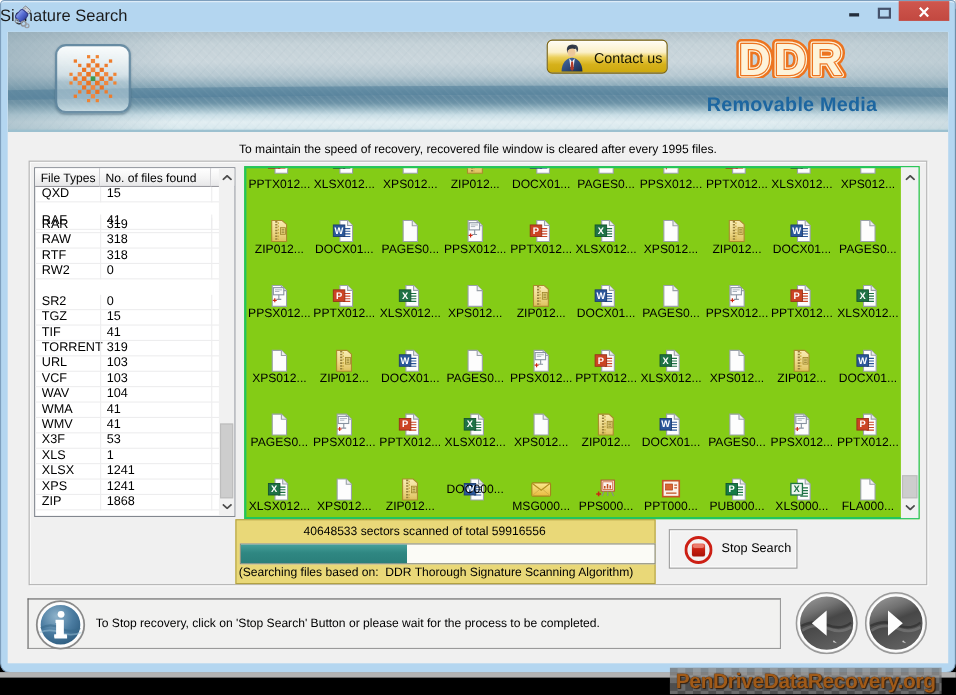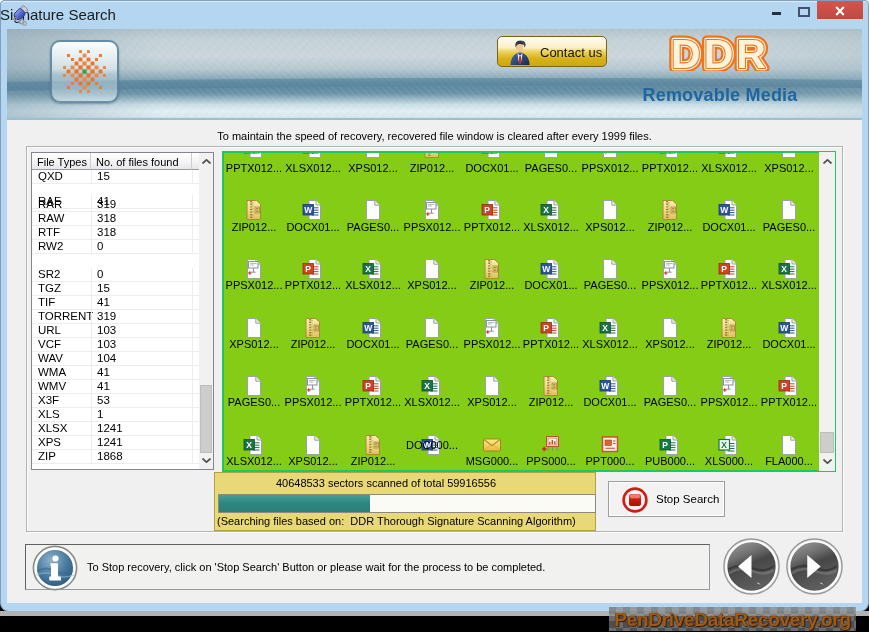--- a/index.html
+++ b/index.html
@@ -192,21 +192,21 @@
   </div>
 <div id="ddr" class="abs"><svg width="160" height="38" viewBox="0 0 160 38">
 <g font-family="Liberation Sans,sans-serif" font-size="41" font-weight="bold" text-anchor="middle">
 <text x="80" y="35" fill="none" stroke="#ec7420" stroke-width="9" stroke-linejoin="round" letter-spacing="3">DDR</text>
 <text x="80" y="35" fill="none" stroke="#fdf3da" stroke-width="4.4" stroke-linejoin="round" letter-spacing="3">DDR</text>
 <text x="80" y="35" fill="none" stroke="#ec7420" stroke-width="2.2" stroke-linejoin="round" letter-spacing="3">DDR</text>
 <text x="80" y="35" fill="#fdf3da" letter-spacing="3">DDR</text>
 </g>
     </svg></div>
 <div id="rmedia" class="abs">Removable Media</div>
-<div id="notice" class="abs">To maintain the speed of recovery, recovered file window is cleared after every 1999 files.</div>
+<div id="notice" class="abs">To maintain the speed of recovery, recovered file window is cleared after every 1995 files.</div>
 <div id="gbox" class="abs"></div>
 <div id="tbl" class="abs">
  <div class="th" style="left:0;width:59px">File Types</div>
  <div class="th" style="left:59px;width:101px">No. of files found</div>
  <div class="th" style="left:160px;width:21px;border-right:none"></div>
  <div class="tr" style="top:17px">
       <i>QXD</i>
       <b>15</b>
       <u></u>
     </div>

